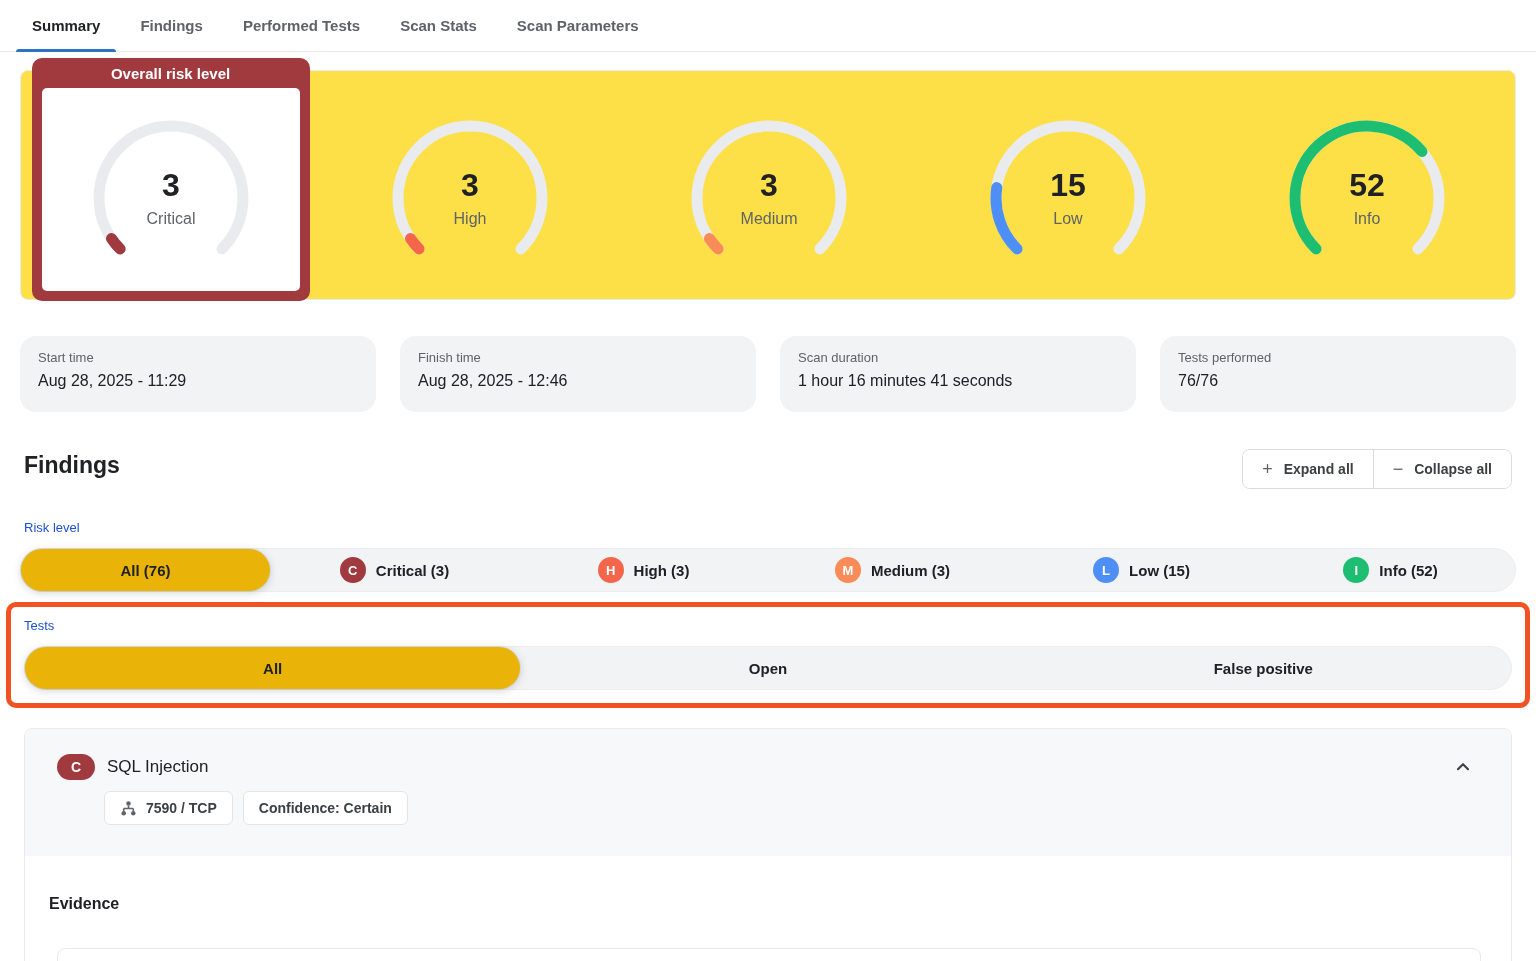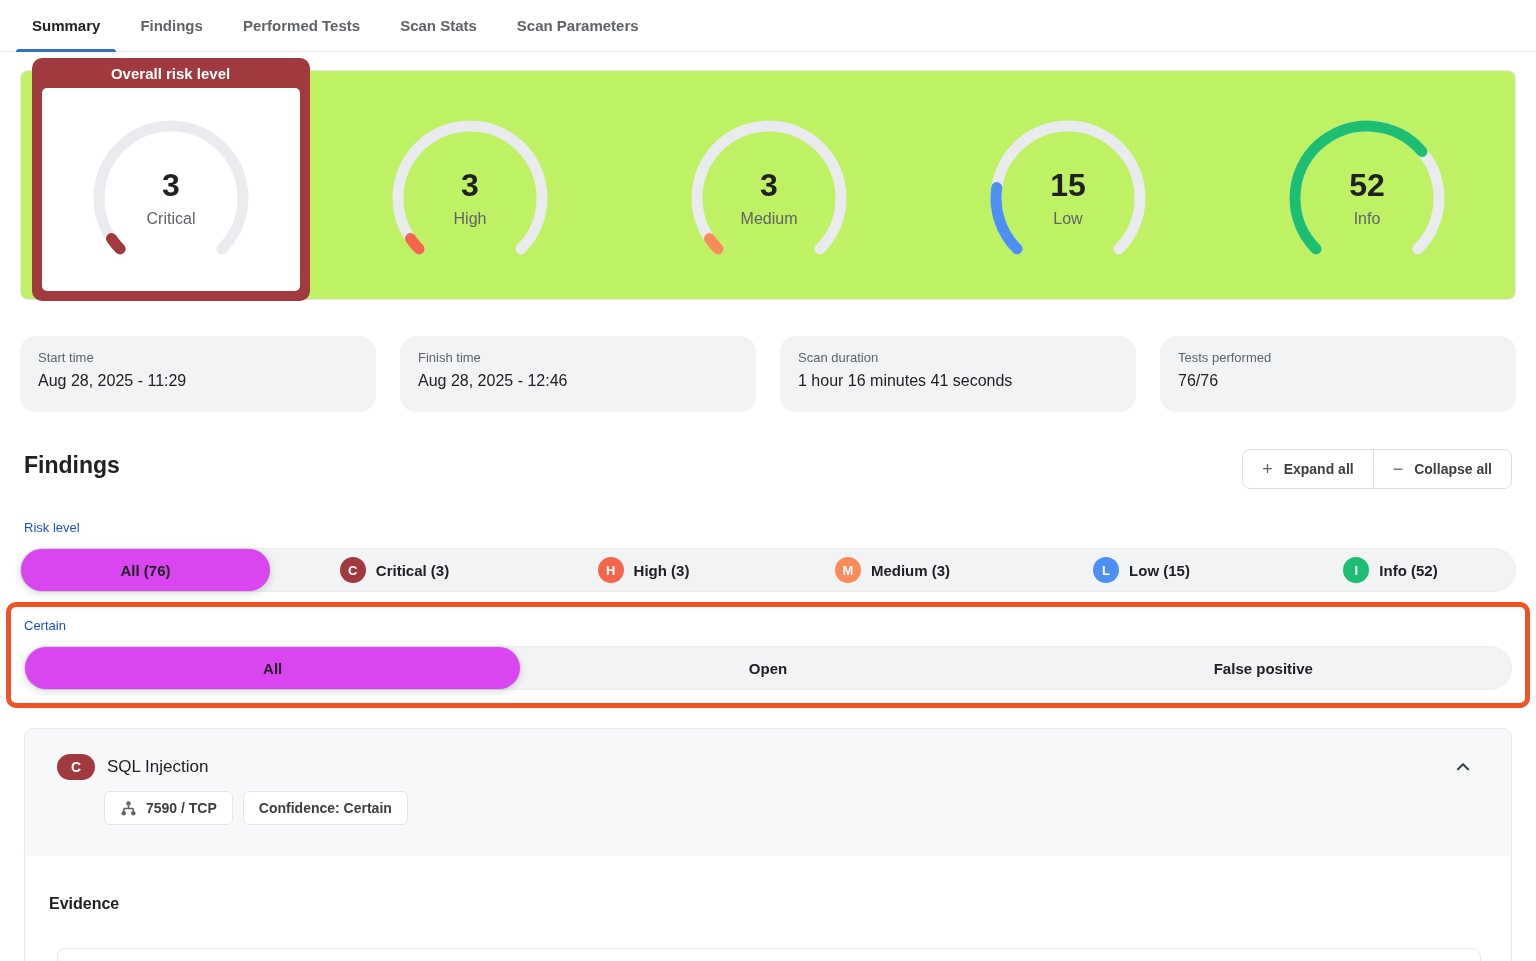--- a/index.html
+++ b/index.html
@@ -14,21 +14,21 @@
   .tabbar { position:absolute; left:0; top:0; width:1536px; height:52px;
     border-bottom:1px solid #e8eaed; display:flex; align-items:stretch; padding-left:16px; background:#fff; }
   .tab { display:flex; align-items:center; padding:0 16px; margin-right:8px;
     font-size:15px; font-weight:600; color:#5f6368; cursor:pointer; position:relative; white-space:nowrap; }
   .tab.active { color:#202124; }
   .tab.active::after { content:""; position:absolute; left:0; right:0; bottom:-1px; height:3px;
     background:#2d72c4; border-radius:3px 3px 0 0; }
 
   
   .gauges-card { position:absolute; left:20px; top:70px; width:1496px; height:230px;
-    background:#bef264; border:1px solid #e8eaed; border-radius:8px; }
+    background:#fde047; border:1px solid #e8eaed; border-radius:8px; }
   .gauge { position:absolute; top:42px; z-index:2; }
   .overall-box { position:absolute; top:-13px; width:278px; height:243px;
     background:#a13a3f; border-radius:10px; z-index:1; }
   .overall-title { height:30px; display:flex; align-items:center; justify-content:center;
     color:#fff; font-size:15px; font-weight:600; }
   .overall-inner { position:absolute; left:10px; top:30px; right:10px; bottom:10px;
     background:#fff; border-radius:5px; }
 
   
   .summary-card { position:absolute; top:336px; width:356px; height:76px;
@@ -45,21 +45,21 @@
     background:#fff; border:none; font-family:inherit; font-size:14px; font-weight:600; color:#3c4043; cursor:pointer; }
   .btn + .btn { border-left:1px solid #dadce0; }
   .btn .ic { font-size:18px; font-weight:400; color:#5f6368; line-height:1; }
 
   .filter-label { position:absolute; left:24px; font-size:13px; color:#1d4ed8; }
 
   .seg-bar { position:absolute; height:44px; background:#f1f3f4; border:1px solid #ebedef;
     border-radius:22px; display:flex; align-items:stretch; }
   .seg { flex:1; display:flex; align-items:center; justify-content:center; gap:10px;
     font-size:15px; font-weight:600; color:#202124; border-radius:22px; cursor:pointer; }
-  .seg.selected { background:#d946ef; font-weight:700;
+  .seg.selected { background:#eab308; font-weight:700;
     box-shadow:0 0 0 1px rgba(0,0,0,0.05), 0 2px 8px rgba(60,64,67,0.22);text-align:right; }
   .badge { width:26px; height:26px; border-radius:50%; display:flex; align-items:center;
     justify-content:center; color:#fff; font-size:13px; font-weight:700; flex:none; }
 
   .status-highlight { position:absolute; left:6px; top:602px; width:1524px; height:106px;
     border:5px solid #f15123; border-radius:10px; z-index:5; pointer-events:none; }
 
   
   .finding-card { position:absolute; left:24px; top:728px; width:1488px; height:300px;
     background:#fff; border:1px solid #e8eaed; border-radius:8px; overflow:hidden; }
@@ -180,21 +180,21 @@
       <span class="badge" style="background: rgb(77, 143, 245);">L</span>
       <span>Low (15)</span>
     </div>
     <div class="seg">
       <span class="badge" style="background: rgb(30, 190, 114);">I</span>
       <span>Info (52)</span>
     </div>
   </div>
 
 <div class="status-highlight" id="status-highlight" style="border-color: rgb(241, 81, 35);"></div>
-<div class="filter-label" style="top:618px;">Certain</div>
+<div class="filter-label" style="top:618px;">Tests</div>
 <div class="seg-bar" id="status-bar" style="left:24px; top:646px; width:1488px;">
     <div class="seg selected">
       <span>All</span>
     </div>
     <div class="seg">
       <span>Open</span>
     </div>
     <div class="seg">
       <span>False positive</span>
     </div>

